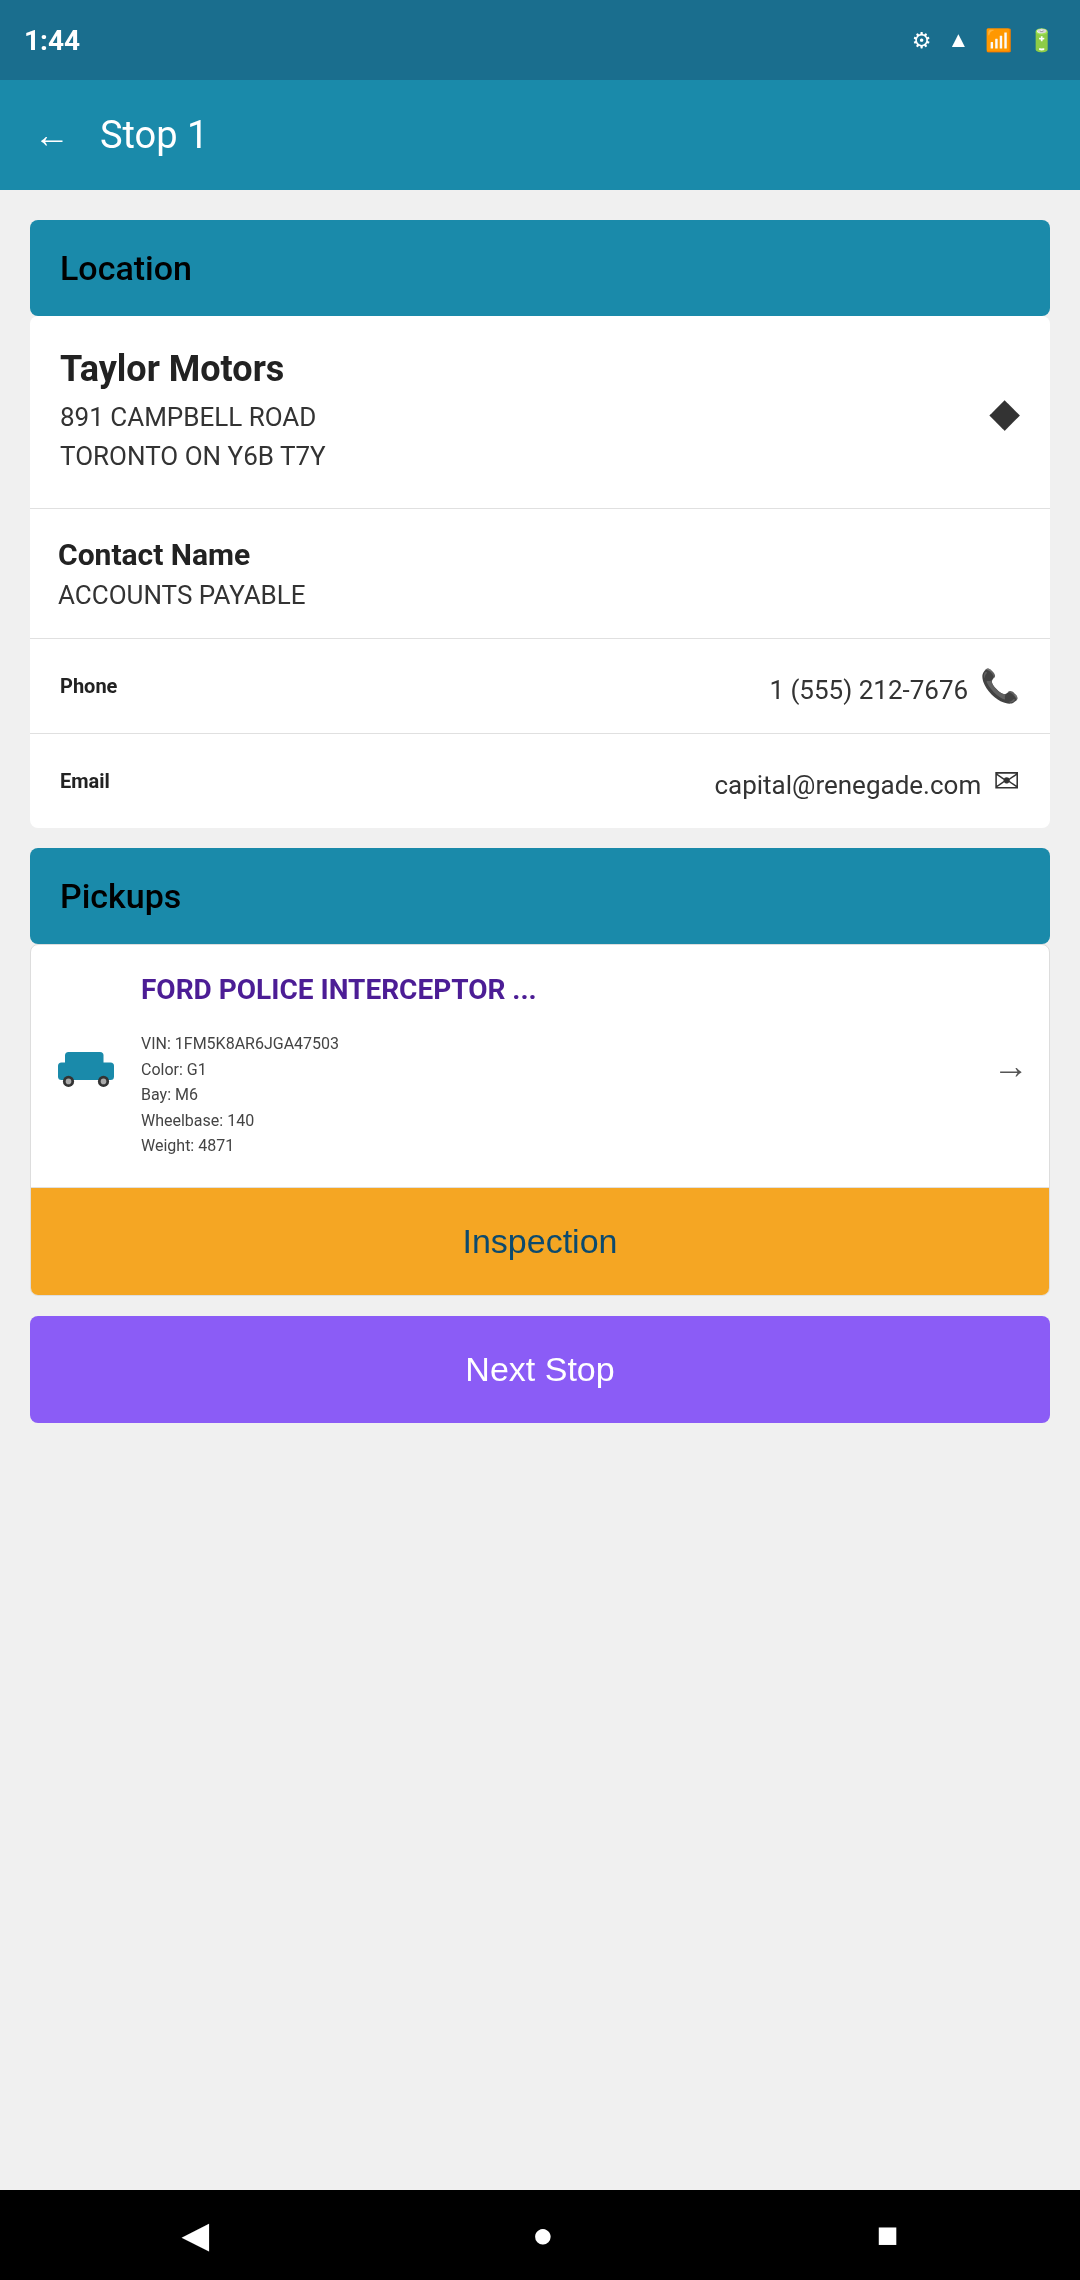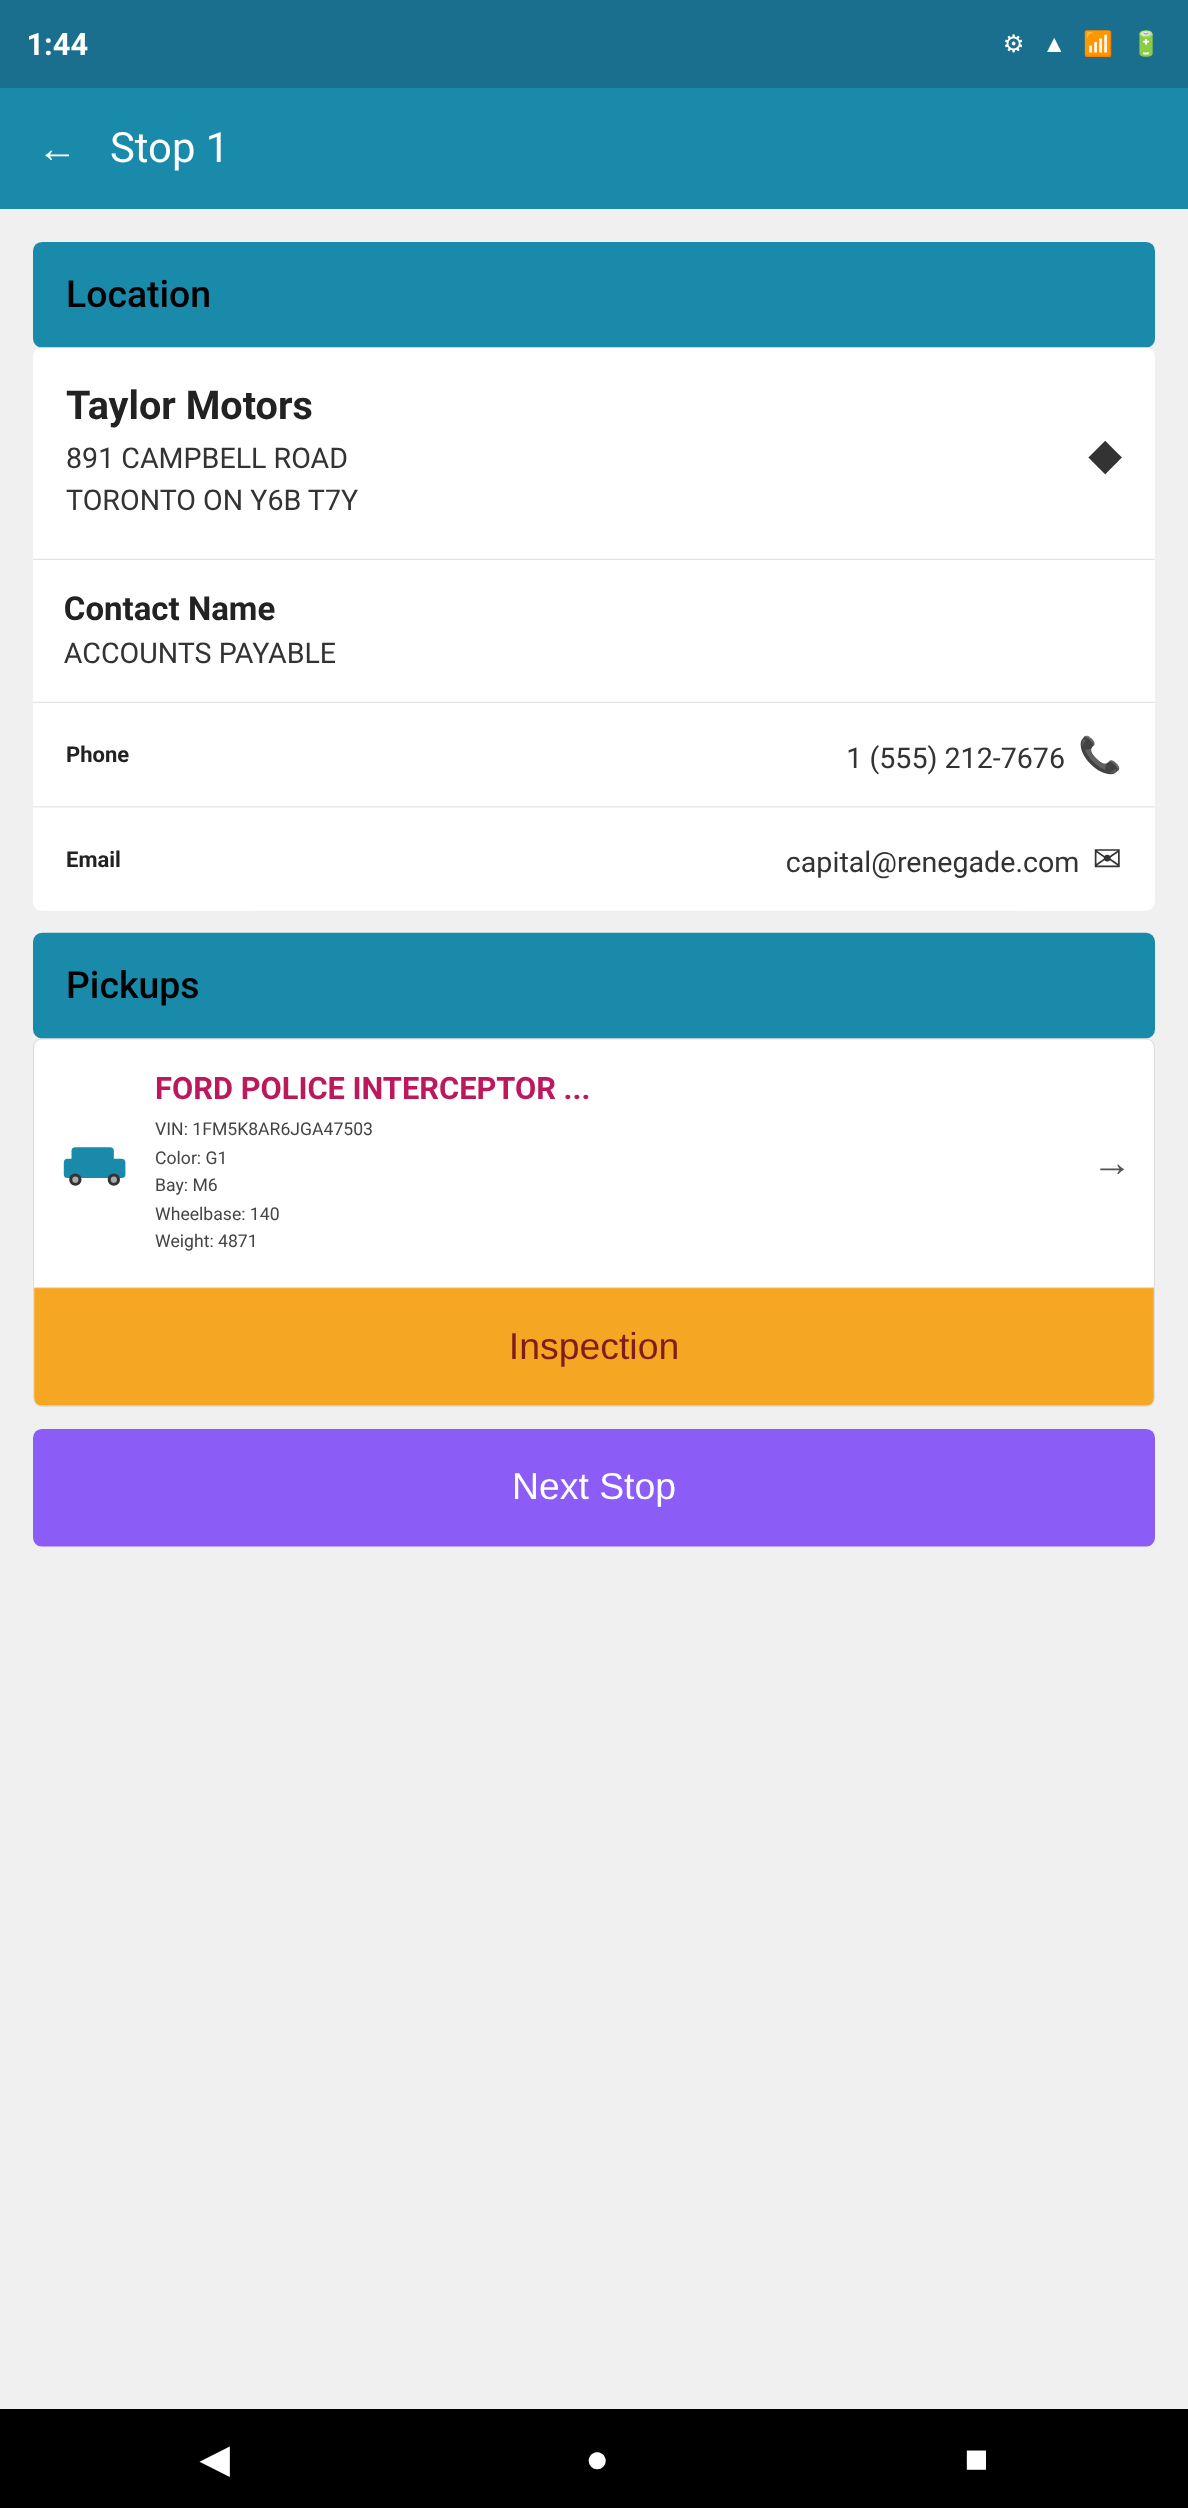--- a/index.html
+++ b/index.html
@@ -214,40 +214,40 @@
       height: 50px;
     }
 
     .pickup-details {
       flex: 1;
     }
 
     .pickup-title {
       font-size: 28px;
       font-weight: bold;
-      color: #be185d;
-      margin-bottom: 8px;
+      color: #4c1d95;
+      margin-bottom: 25px;
     }
 
     .pickup-info {
       font-size: 16px;
       color: #444;
       line-height: 1.6;
     }
 
     .pickup-arrow {
       font-size: 36px;
       color: #555;
       cursor: pointer;
     }
 
     
     .inspection-btn {
       background: #f5a623;
-      color: #7f1d1d;
+      color: #0c4a6e;
       text-align: center;
       padding: 34px;
       font-size: 34px;
       font-weight: 500;
       cursor: pointer;
       border: none;
       width: 100%;
       display: block;
     }
 

